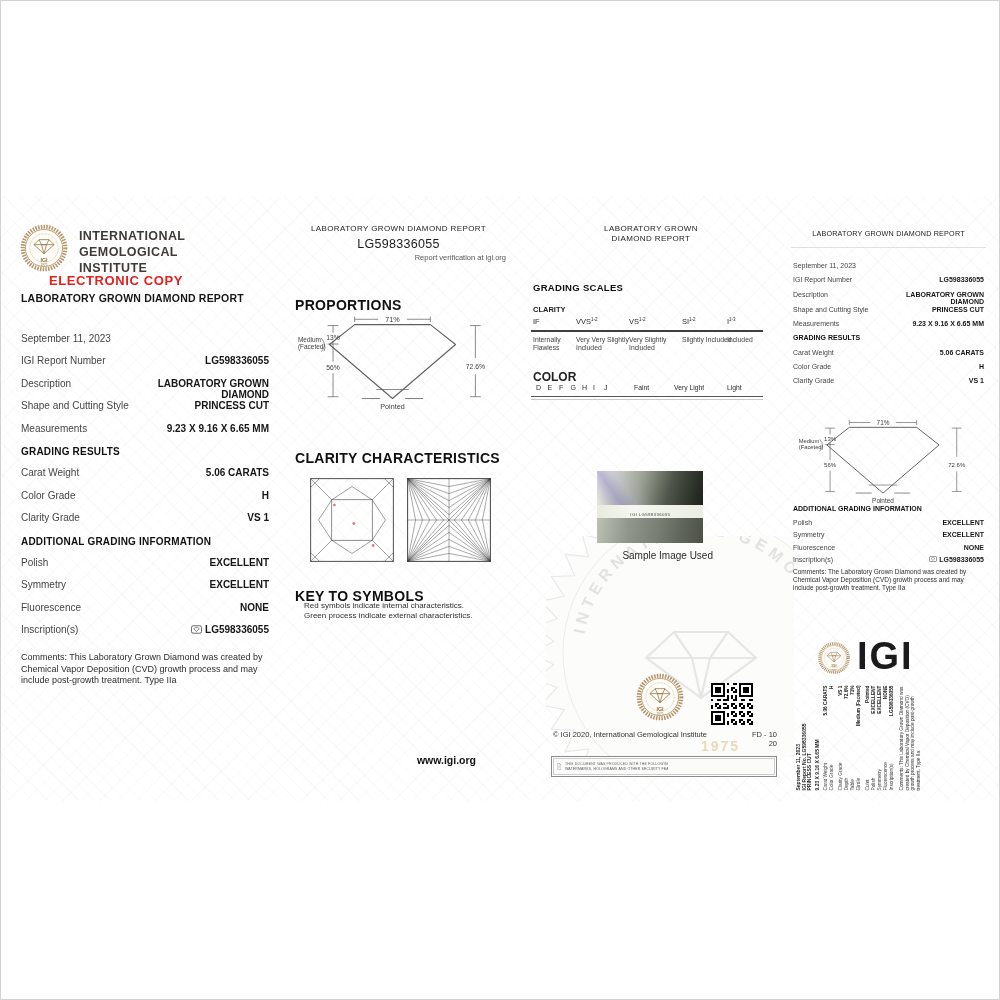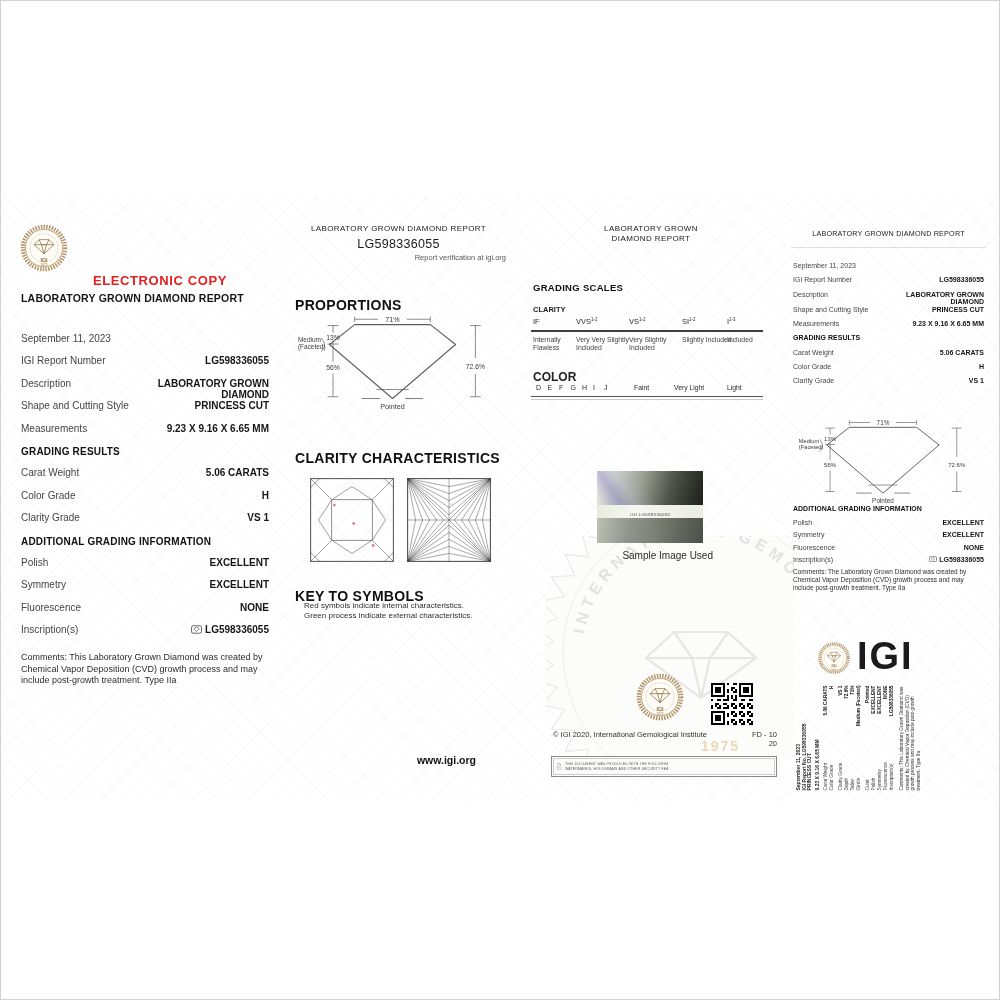--- a/index.html
+++ b/index.html
@@ -6,21 +6,21 @@
   .canvas{position:relative;width:1000px;height:1000px;background:#fff;border:1px solid #d2d2d2;box-sizing:border-box;
           font-family:"Liberation Sans", sans-serif;color:#222;overflow:hidden;}
   .abs{position:absolute;}
   .texture{position:absolute;left:0;top:195px;width:1000px;height:605px;z-index:0;
     background:repeating-linear-gradient(45deg, rgba(120,110,95,0.035) 0 1px, transparent 1px 11px),
                repeating-linear-gradient(-45deg, rgba(120,110,95,0.03) 0 1px, transparent 1px 13px);}
   .z1{z-index:1;} .z2{z-index:2;} .z3{z-index:3;}
 
   
   .brand{font-size:12.5px;font-weight:bold;color:#403a36;line-height:16px;letter-spacing:.4px;}
-  .ecopy{font-size:13px;font-weight:bold;color:#e4201f;letter-spacing:.6px;margin-left:44px;}
+  .ecopy{font-size:13px;font-weight:bold;color:#e4201f;letter-spacing:.6px;}
   .lp-title{font-size:10.5px;font-weight:bold;color:#161616;letter-spacing:.2px;}
   .rowlist{display:flex;flex-direction:column;}
   .row{display:flex;justify-content:space-between;align-items:flex-start;}
   .lp-row{min-height:22.4px;font-size:10px;line-height:10.8px;}
   .lp-h{min-height:22.4px;font-size:10px;font-weight:bold;color:#111;letter-spacing:.2px;}
   .lbl{color:#454545;}
   .val{font-weight:bold;color:#161616;text-align:right;white-space:pre-line;}
   .comments{font-size:9px;line-height:11.5px;color:#2d2d2d;}
   .insc-icon{width:11px;height:9px;margin-right:3px;vertical-align:-1px;}
 
@@ -94,20 +94,25 @@
     </symbol>
   </defs>
 </svg>
 
 <div class="canvas">
   <div class="texture"></div>
 
   <svg class="abs z1" style="left:18px;top:222px" width="50" height="50">
       <use href="#igi-seal"></use>
     </svg>
+  <div class="abs z1 brand" style="left:78px;top:227px">
+    <div>INTERNATIONAL</div>
+    <div>GEMOLOGICAL</div>
+    <div>INSTITUTE</div>
+  </div>
   <div class="abs z1 ecopy" style="left:48px;top:272px">ELECTRONIC COPY</div>
   <div class="abs z1 lp-title" style="left:20px;top:291px">LABORATORY GROWN DIAMOND REPORT</div>
   <div id="left-rows" class="abs z1 rowlist" style="left:20px;top:333px;width:248px">
       <div class="row lp-row">
         <span class="lbl">September 11, 2023</span>
         <span class="val"></span>
       </div>
       <div class="row lp-row">
         <span class="lbl">IGI Report Number</span>
         <span class="val">LG598336055</span>

